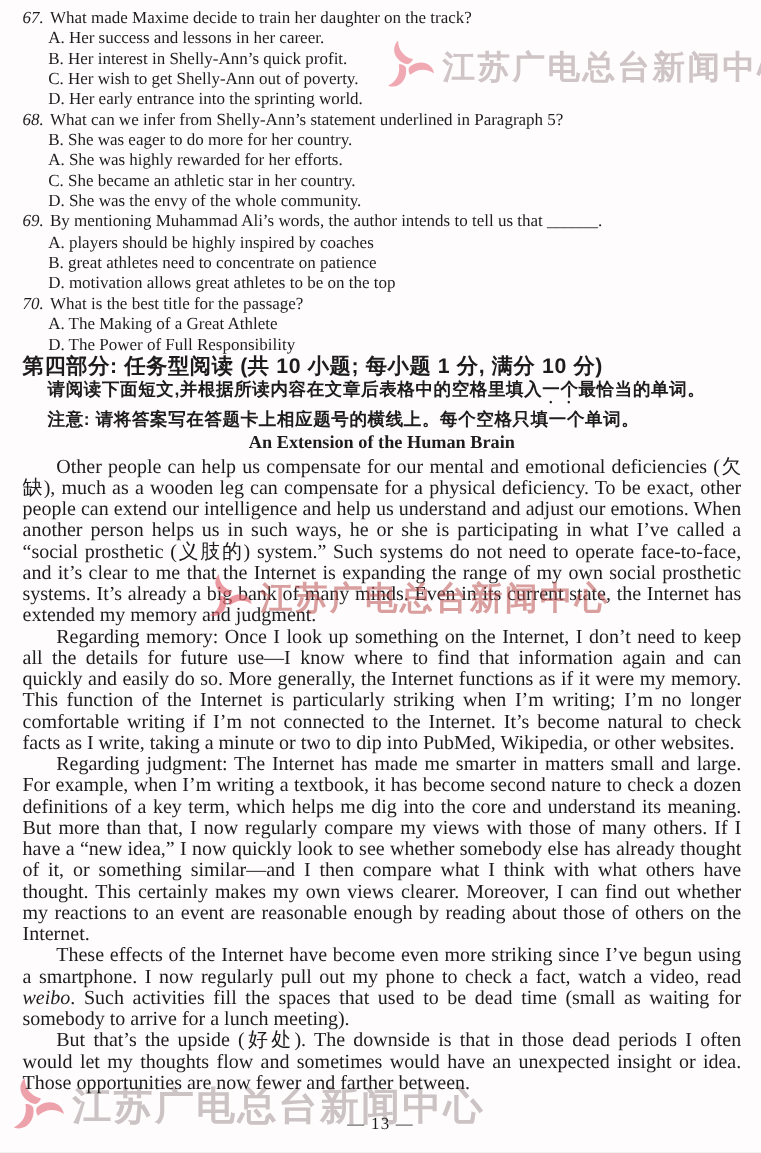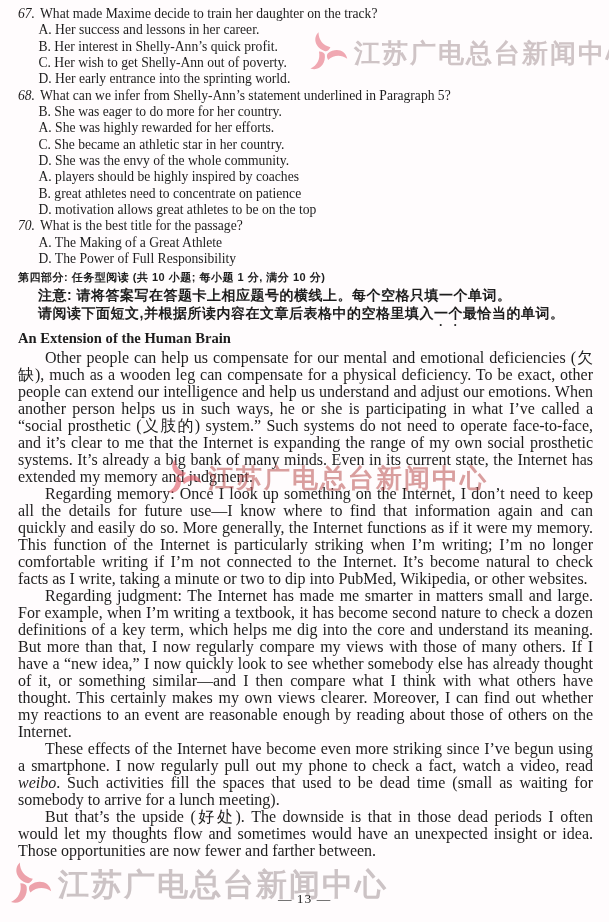--- a/index.html
+++ b/index.html
@@ -15,37 +15,37 @@
   .content { position:absolute; left:18px; top:6px; width:575px; }
 
   
   .q-line { font-size:13.6px; line-height:16.35px; white-space:nowrap; }
   .q-num { margin-right:5px;font-style:italic; }
   .opt { padding-left:20.5px; }
 
   
   .sec-header {
     font-family:"Liberation Sans", sans-serif;
-    font-weight:bold; font-size:11px; line-height:18px;
+    font-weight:bold; font-size:17px; line-height:18px;
     letter-spacing:0.5px;
   }
   .instr {
     font-family:"Liberation Sans", sans-serif;
     font-weight:bold; font-size:14px; line-height:18px;
     padding-left:20px; letter-spacing:0.5px;
   }
   .emph {
     -webkit-text-emphasis:filled dot;
     text-emphasis:filled dot;
     -webkit-text-emphasis-position:under right;
     text-emphasis-position:under right;
   }
 
   
-  .p-title { font-weight:bold; font-size:14.6px; line-height:19px; margin:1px 0 1px; }
+  .p-title { text-align:center; font-weight:bold; font-size:14.6px; line-height:19px; margin:1px 0 1px; }
   .para { margin:0; text-align:justify; text-indent:27px; font-size:16px; line-height:17px; }
   .para .it { font-style:italic; }
 
   .page-num { position:absolute; left:0; right:0; top:891px; text-align:center; font-size:13.5px; letter-spacing:1px; }
 
   
   .wm { position:absolute; display:flex; align-items:center; pointer-events:none; }
   .wm-logo { flex:0 0 auto; }
   .wm-text {
     font-family:"Liberation Sans", sans-serif;
@@ -116,36 +116,37 @@
           <div class="q-line opt">D. Her early entrance into the sprinting world.</div>
         </div>
         <div>
           <div class="q-line"><span class="q-num">68.</span><span>What can we infer from Shelly-Ann’s statement underlined in Paragraph 5?</span></div>
           <div class="q-line opt">B. She was eager to do more for her country.</div>
           <div class="q-line opt">A. She was highly rewarded for her efforts.</div>
           <div class="q-line opt">C. She became an athletic star in her country.</div>
           <div class="q-line opt">D. She was the envy of the whole community.</div>
         </div>
         <div>
+          <div class="q-line"><span class="q-num">69.</span><span>By mentioning Muhammad Ali’s words, the author intends to tell us that ______.</span></div>
           <div class="q-line opt">A. players should be highly inspired by coaches</div>
           <div class="q-line opt">B. great athletes need to concentrate on patience</div>
           <div class="q-line opt">D. motivation allows great athletes to be on the top</div>
         </div>
         <div>
           <div class="q-line"><span class="q-num">70.</span><span>What is the best title for the passage?</span></div>
           <div class="q-line opt">A. The Making of a Great Athlete</div>
           <div class="q-line opt">D. The Power of Full Responsibility</div>
         </div>
       </div>
 
     <div class="sec-header">第四部分: 任务型阅读 (共 10 小题; 每小题 1 分, 满分 10 分)</div>
 
+    <div class="instr"><span>请阅读下面短文,并根据所读内容在文章后表格中的空格里填入</span><span class="emph">一个</span><span>最恰当的单词。</span></div>
+
     <div class="instr">注意: 请将答案写在答题卡上相应题号的横线上。每个空格只填一个单词。</div>
-
-    <div class="instr"><span>请阅读下面短文,并根据所读内容在文章后表格中的空格里填入</span><span class="emph">一个</span><span>最恰当的单词。</span></div>
 
     <div class="p-title">An Extension of the Human Brain</div>
 
     <div id="passage-body">
         <p class="para"><span>Other people can help us compensate for our mental and emotional deficiencies (欠缺), much as a wooden leg can compensate for a physical deficiency. To be exact, other people can extend our intelligence and help us understand and adjust our emotions. When another person helps us in such ways, he or she is participating in what I’ve called a “social prosthetic (义肢的) system.” Such systems do not need to operate face-to-face, and it’s clear to me that the Internet is expanding the range of my own social prosthetic systems. It’s already a big bank of many minds. Even in its current state, the Internet has extended my memory and judgment.</span></p>
         <p class="para"><span>Regarding memory: Once I look up something on the Internet, I don’t need to keep all the details for future use—I know where to find that information again and can quickly and easily do so. More generally, the Internet functions as if it were my memory. This function of the Internet is particularly striking when I’m writing; I’m no longer comfortable writing if I’m not connected to the Internet. It’s become natural to check facts as I write, taking a minute or two to dip into PubMed, Wikipedia, or other websites.</span></p>
         <p class="para"><span>Regarding judgment: The Internet has made me smarter in matters small and large. For example, when I’m writing a textbook, it has become second nature to check a dozen definitions of a key term, which helps me dig into the core and understand its meaning. But more than that, I now regularly compare my views with those of many others. If I have a “new idea,” I now quickly look to see whether somebody else has already thought of it, or something similar—and I then compare what I think with what others have thought. This certainly makes my own views clearer. Moreover, I can find out whether my reactions to an event are reasonable enough by reading about those of others on the Internet.</span></p>
         <p class="para"><span>These effects of the Internet have become even more striking since I’ve begun using a smartphone. I now regularly pull out my phone to check a fact, watch a video, read </span><span class="it">weibo</span><span>. Such activities fill the spaces that used to be dead time (small as waiting for somebody to arrive for a lunch meeting).</span></p>
         <p class="para"><span>But that’s the upside (好处). The downside is that in those dead periods I often would let my thoughts flow and sometimes would have an unexpected insight or idea. Those opportunities are now fewer and farther between.</span></p>
       </div>

